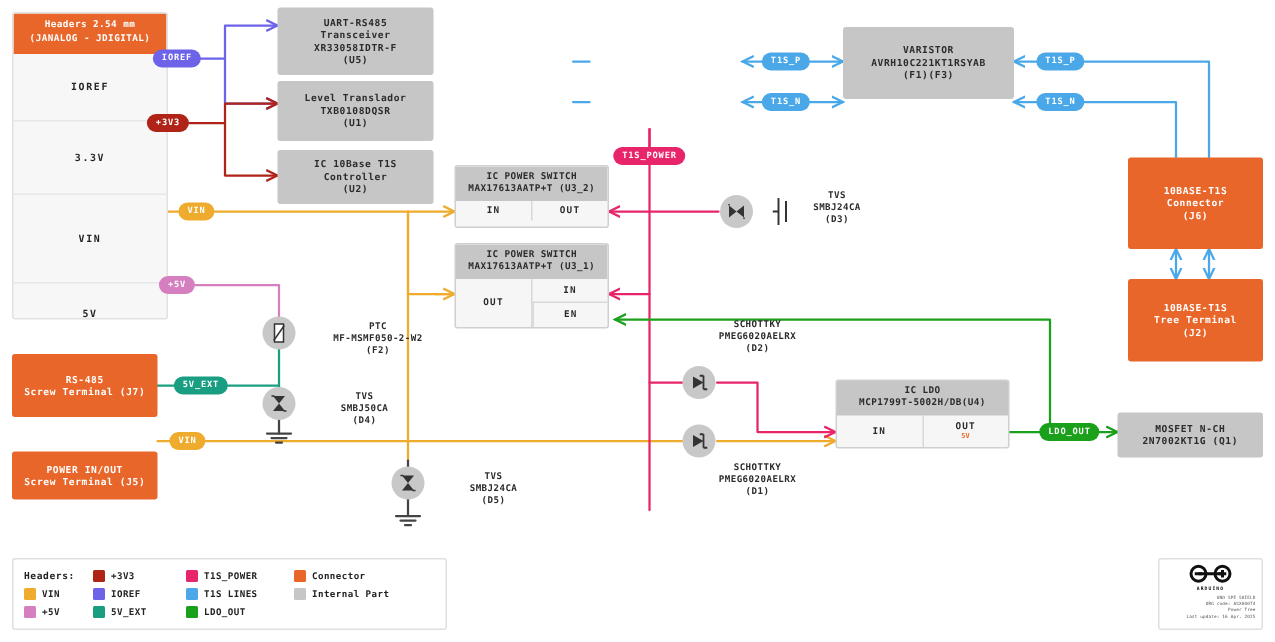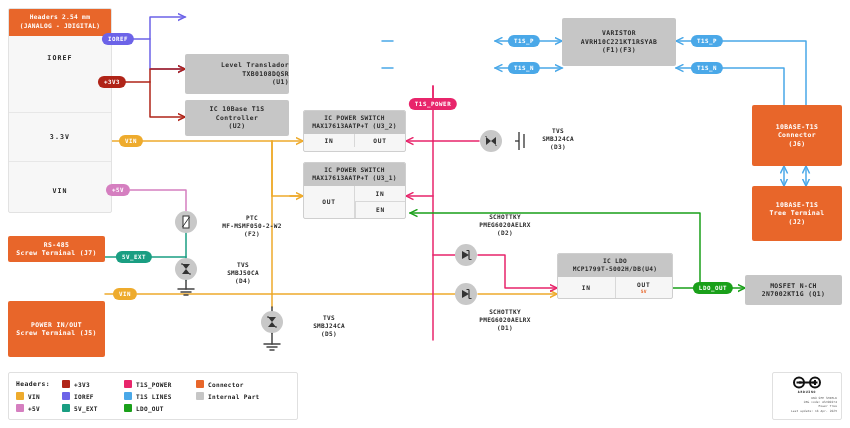--- a/index.html
+++ b/index.html
@@ -181,33 +181,39 @@
   </svg>
 
   <div id="headers">
     <div class="hdr">
       <div>Headers 2.54 mm</div>
       <div>(JANALOG - JDIGITAL)</div>
     </div>
     <div class="rail" style="height:44px;border-top:none;">
       <span>IOREF</span>
     </div>
-    <div class="rail" style="height:48px;margin-top:32px;">
+    <div class="rail" style="height:48px;">
       <span>3.3V</span>
     </div>
     <div class="rail" style="height:58px;">
       <span>VIN</span>
     </div>
     <div class="rail" style="height:40px;">
       <span>5V</span>
     </div>
   </div>
 
-
-  <div class="blk gray" style="left:185px;top:54px;width:104px;height:40px;align-items:flex-end;">
+  <div class="blk gray" style="left:185px;top:5px;width:104px;height:45px;">
+    <div>UART-RS485</div>
+    <div>Transceiver</div>
+    <div>XR33058IDTR-F</div>
+    <div>(U5)</div>
+  </div>
+
+  <div class="blk gray" style="left:185px;top:54px;width:104px;height:40px;">
     <div>Level Translador</div>
     <div>TXB0108DQSR</div>
     <div>(U1)</div>
   </div>
 
   <div class="blk gray" style="left:185px;top:100px;width:104px;height:36px;">
     <div>IC 10Base T1S</div>
     <div>Controller</div>
     <div>(U2)</div>
   </div>
@@ -229,26 +235,26 @@
     <div>Connector</div>
     <div>(J6)</div>
   </div>
 
   <div class="blk orange" style="left:752px;top:186px;width:90px;height:55px;">
     <div>10BASE-T1S</div>
     <div>Tree Terminal</div>
     <div>(J2)</div>
   </div>
 
-  <div class="blk orange" style="left:8px;top:236px;width:97px;height:26px;">
+  <div class="blk orange" style="left:8px;top:236px;width:97px;height:42px;">
     <div>RS-485</div>
     <div>Screw Terminal (J7)</div>
   </div>
 
-  <div class="blk orange" style="left:8px;top:301px;width:97px;height:56px;align-items:center;">
+  <div class="blk orange" style="left:8px;top:301px;width:97px;height:32px;align-items:center;">
     <div>POWER IN/OUT</div>
     <div>Screw Terminal (J5)</div>
   </div>
 
   <div class="ic" style="left:303px;top:110px;width:103px;height:42px;">
     <div class="cap">
       <div>IC POWER SWITCH</div>
       <div>MAX17613AATP+T  (U3_2)</div>
     </div>
     <div class="pinrow">

